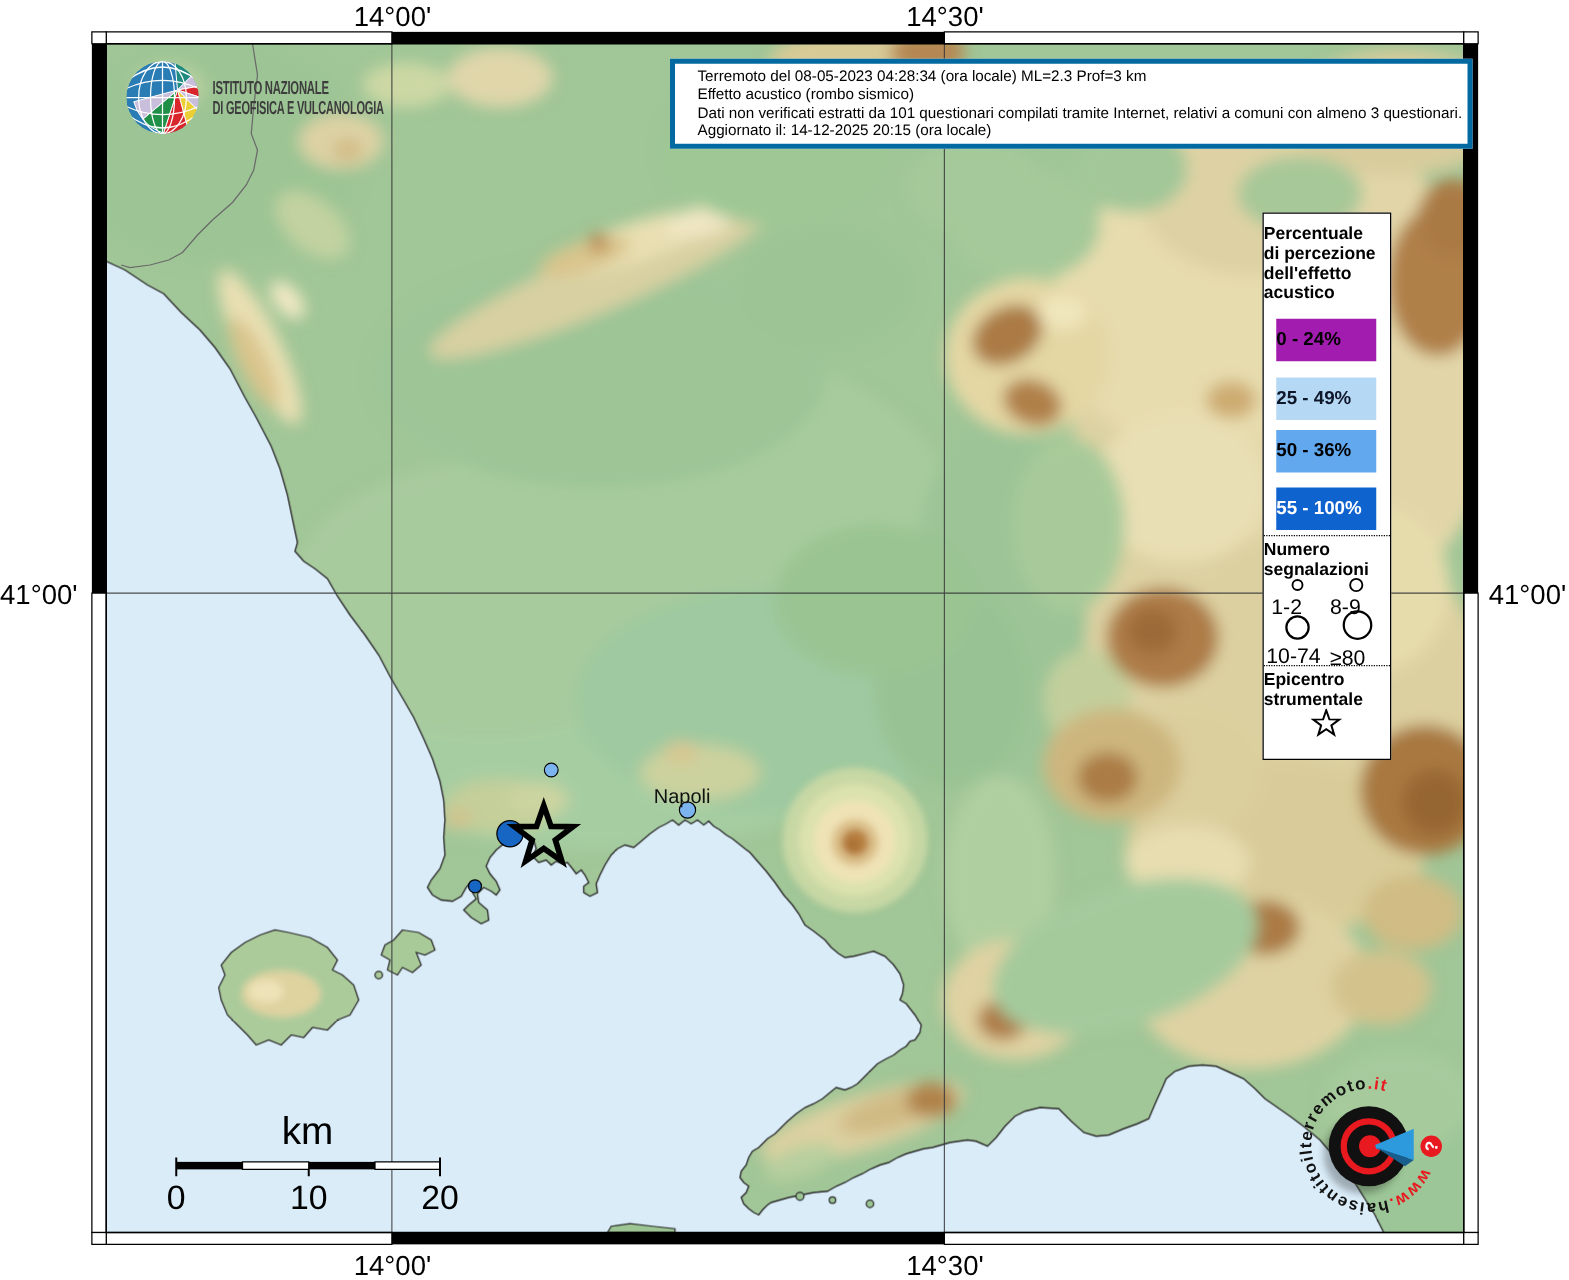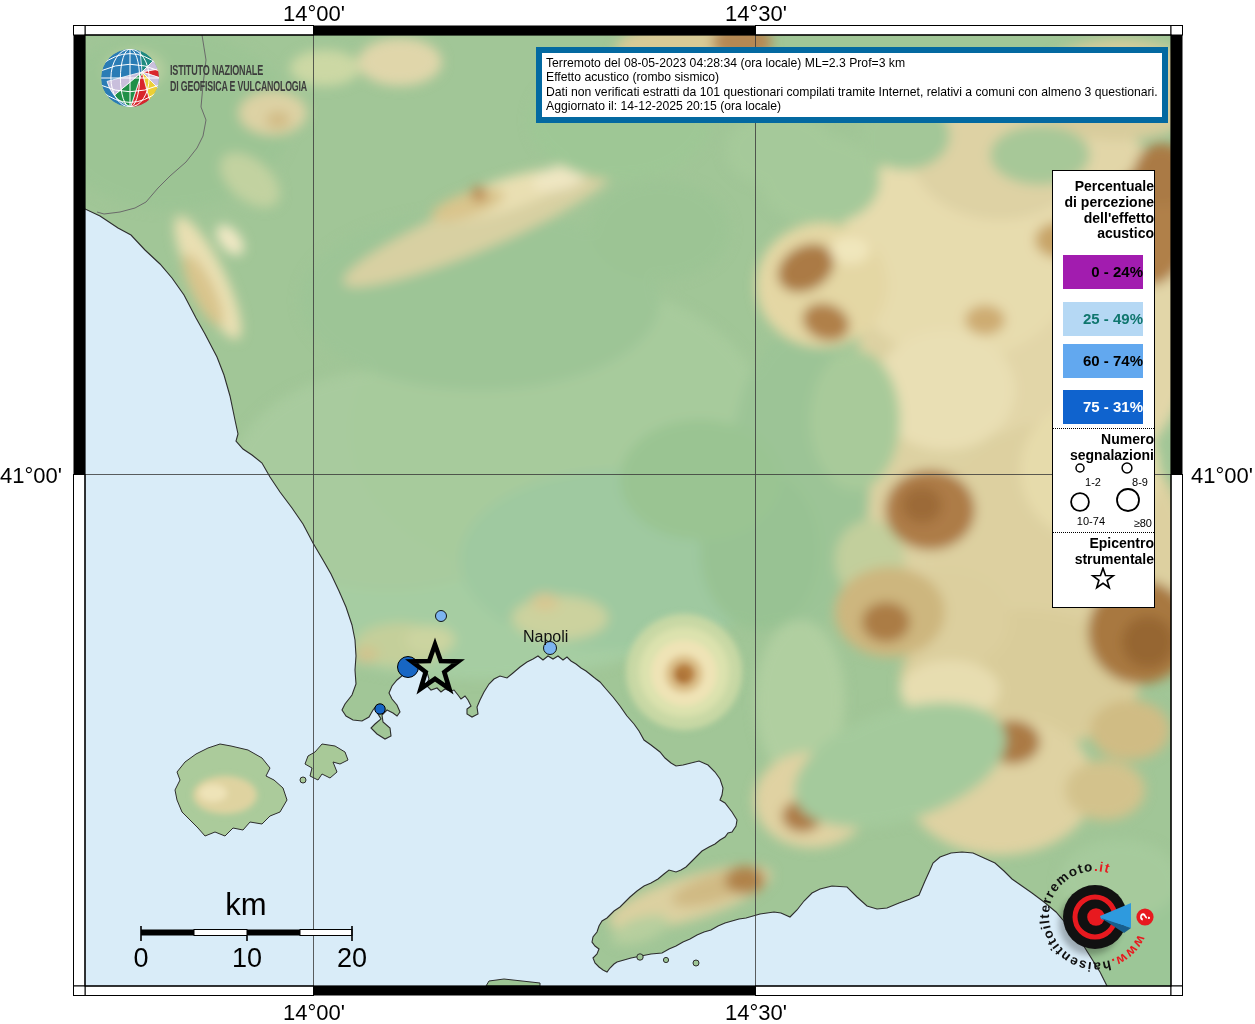--- a/index.html
+++ b/index.html
@@ -1,24 +1,24 @@
 <!DOCTYPE html>
 <html><head><meta charset="utf-8"><title>map</title><style>
 html,body{margin:0;padding:0;background:#fff}
 #c{position:relative;width:1255px;height:1024px;overflow:hidden;font-family:"Liberation Sans",sans-serif}
 #c>svg{position:absolute;left:0;top:0}
-#info{position:absolute;left:536px;top:47px;width:616px;background:#fff;border:6px solid #0369a1;
- font-size:12.2px;line-height:14.4px;padding:3px 0 3px 4px;white-space:nowrap;overflow:hidden}
-#leg{position:absolute;left:1052px;top:170px;width:101px;height:436px;background:#fff;border:1.5px solid #000;
- text-align:right;font-weight:bold}
+#info{position:absolute;left:536px;top:47px;width:616px;background:#fff;border:4px solid #0369a1;
+ font-size:12.2px;line-height:14.4px;padding:3px 0 3px 18px;white-space:nowrap;overflow:hidden}
+#leg{position:absolute;left:1010px;top:170px;width:101px;height:436px;background:#fff;border:1.5px solid #000;
+ text-align:left;font-weight:bold}
 #leg .lt{font-size:14px;line-height:15.8px;padding-top:8px}
 #leg .lt[style]{padding-top:0}
 #leg .sw{position:absolute;left:10px;width:80px;height:34px;line-height:34px;font-size:15px}
 #leg .dot{position:absolute;left:0;width:100%;border-top:1.6px dotted #000}
-#leg .cl{position:absolute;font-weight:normal;font-size:11px}
+#leg .cl{position:absolute;font-weight:normal;font-size:17px}
 </style></head>
 <body>
 <div id="c">
 <svg width="1255" height="1024" viewBox="0 0 1255 1024" font-family="Liberation Sans, sans-serif">
 <defs>
 <filter id="b1" x="-30%" y="-30%" width="160%" height="160%">
           <feGaussianBlur stdDeviation="6"></feGaussianBlur>
         </filter>
 <filter id="b2" x="-50%" y="-50%" width="200%" height="200%">
           <feGaussianBlur stdDeviation="3"></feGaussianBlur>
@@ -233,23 +233,23 @@
 </svg>
 <div id="info">
 Terremoto del 08-05-2023 04:28:34 (ora locale) ML=2.3 Prof=3 km<br>
 Effetto acustico (rombo sismico)<br>
 Dati non verificati estratti da 101 questionari compilati tramite Internet, relativi a comuni con almeno 3 questionari.<br>
 Aggiornato il: 14-12-2025 20:15 (ora locale)
 </div>
 <div id="leg">
 <div class="lt">Percentuale<br>di percezione<br>dell'effetto<br>acustico</div>
 <div class="sw" style="top:84px;background:#a21caf;color:#000">0 - 24%</div>
-<div class="sw" style="top:131px;background:#b5d8f4;color:#0f766e">25 - 49%</div>
-<div class="sw" style="top:173px;background:#62a8ef;color:#000">60 - 74%</div>
-<div class="sw" style="top:219px;background:#0f63ce;color:#fff">75 - 31%</div>
+<div class="sw" style="top:131px;background:#b5d8f4;color:#0f172a">25 - 49%</div>
+<div class="sw" style="top:173px;background:#62a8ef;color:#000">50 - 36%</div>
+<div class="sw" style="top:219px;background:#0f63ce;color:#fff">55 - 100%</div>
 <div class="dot" style="top:257px"></div>
 <div class="lt" style="top:261px;position:absolute;width:100%">Numero<br>segnalazioni</div>
 <svg width="101" height="436" style="position:absolute;left:0;top:0">
 <circle cx="27" cy="297" r="4" fill="#fff" stroke="#000" stroke-width="1.5"></circle>
 <circle cx="74" cy="297" r="4.9" fill="#fff" stroke="#000" stroke-width="1.5"></circle>
 <circle cx="27" cy="331" r="8.9" fill="#fff" stroke="#000" stroke-width="1.8"></circle>
 <circle cx="75" cy="329" r="11" fill="#fff" stroke="#000" stroke-width="1.8"></circle>
 </svg>
 <div class="cl" style="top:305px;left:6px;width:42px">1-2</div>
 <div class="cl" style="top:305px;left:53px;width:42px">8-9</div>

